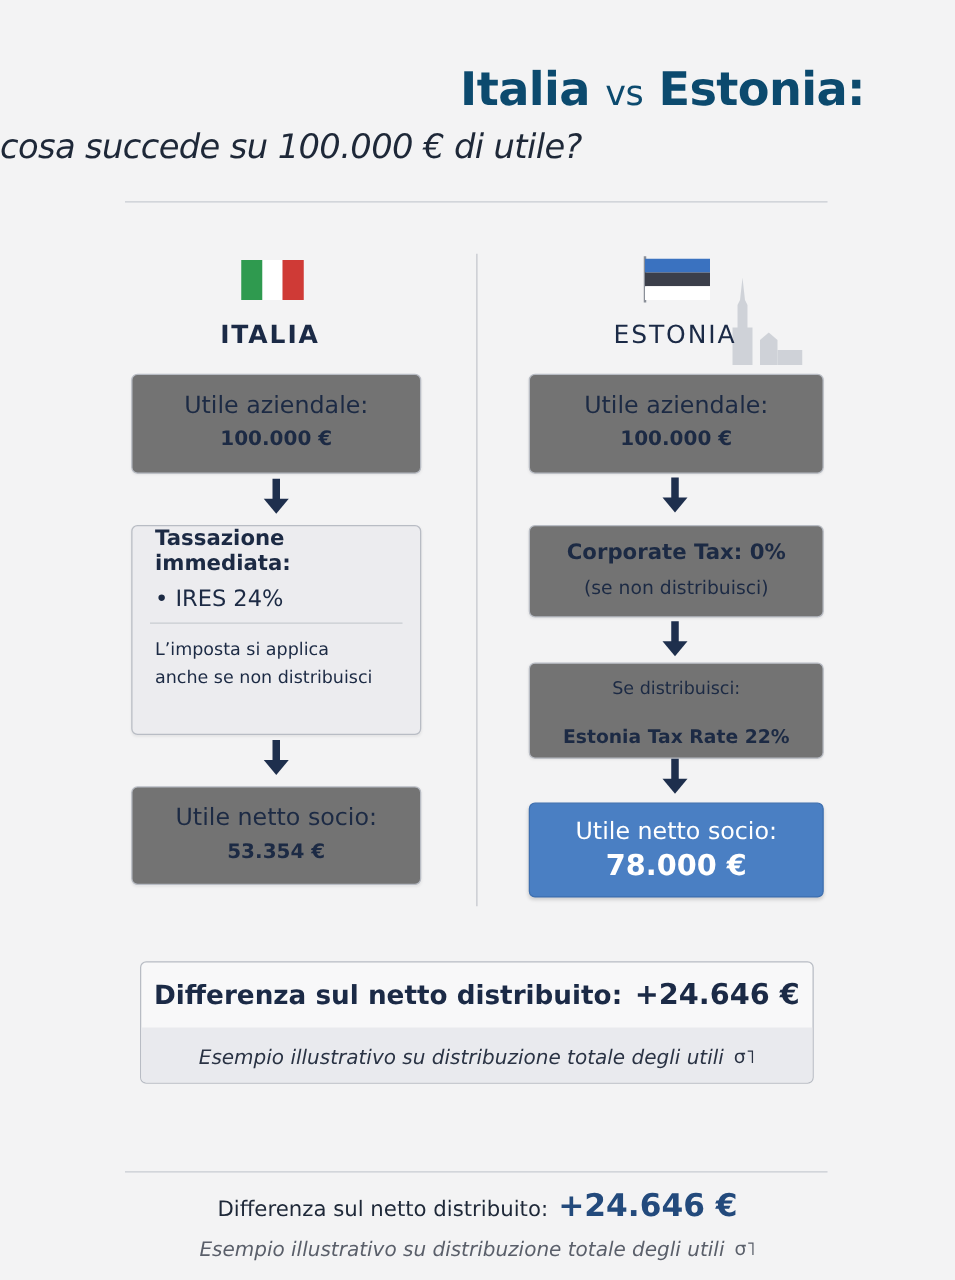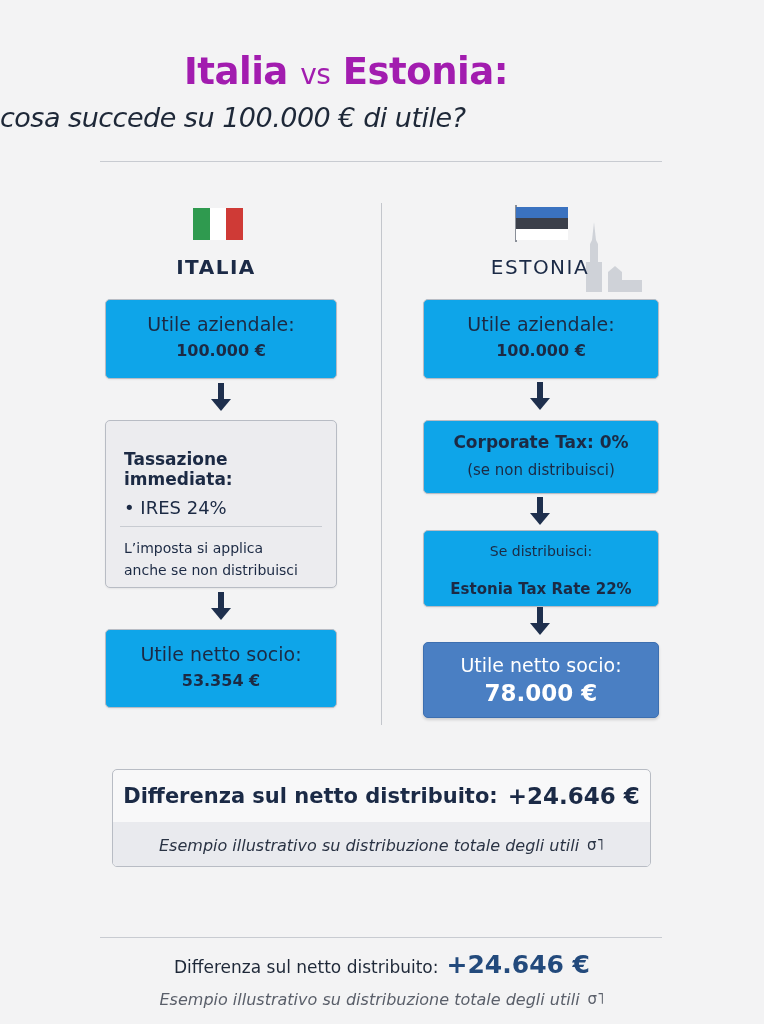--- a/index.html
+++ b/index.html
@@ -6,21 +6,21 @@
   html, body { width: 764px; height: 1024px; }
   body {
     background: #f3f3f4;
     font-family: "DejaVu Sans", "Liberation Sans", sans-serif;
     color: #1c2a44;
     position: relative;
     overflow: hidden;
   }
   .title {
     position: absolute; left: 0; top: 50px; width: 692px;
-    text-align: center; font-size: 37px; font-weight: bold; color: #a21caf;
+    text-align: right; font-size: 37px; font-weight: bold; color: #0c4a6e;
     letter-spacing: -0.5px;
   }
   .title .vs { font-weight: normal; font-size: 28px; }
   .subtitle {
     position: absolute; left: 0; top: 102px; width: 764px;
     text-align: left; font-size: 27px; font-style: italic; color: #1e2838;
     font-family: "DejaVu Sans", sans-serif; font-weight: 300; letter-spacing: -0.5px;
   }
   .rule { position: absolute; height: 1px; background: #c8cbd1; }
   .vline { position: absolute; left: 381px; top: 203px; width: 1px; height: 522px; background: #c3c6cc; }
@@ -35,28 +35,28 @@
   .skyline { position: absolute; left: 582px; top: 222px; width: 60px; height: 70px; opacity: 0.35; }
 
   .country {
     position: absolute; top: 255px; width: 240px; text-align: center;
     font-size: 20px; color: #1b2a46; letter-spacing: 1.5px;
   }
   .country.it { left: 96px; font-weight: bold; }
   .country.ee { left: 420px; font-weight: normal; }
 
   .box {
-    position: absolute; background: #0ea5e9; border: 1px solid #b8bcc4; border-radius: 5px;
+    position: absolute; background: #737373; border: 1px solid #b8bcc4; border-radius: 5px;
     text-align: center; color: #1c2a44;
     box-shadow: 0 1px 2px rgba(0,0,0,0.06);
   }
   .box .lbl { font-size: 19px; font-weight: normal; }
   .box .val { font-size: 16px; font-weight: bold; margin-top: 6px; }
 
-  .tax-box { background: #ececef; text-align: left; padding: 28px 18px; }
+  .tax-box { background: #ececef; text-align: left; padding: 0 18px; }
   .tax-box .head { font-size: 17px; font-weight: bold; }
   .tax-box .bullet { font-size: 18px; margin-top: 8px; }
   .tax-box .sep { height: 1px; background: #c8cbd1; margin: 8px -4px 10px -4px; }
   .tax-box .note { font-size: 14px; line-height: 22px; }
 
   .arrow { position: absolute; width: 20px; height: 30px; }
   .arrow .shaft { position: absolute; left: 7px; top: 0; width: 6px; height: 18px; background: #1e2f4d; }
   .arrow .head { position: absolute; left: 0; top: 16px; width: 0; height: 0;
     border-left: 10px solid transparent; border-right: 10px solid transparent; border-top: 12px solid #1e2f4d; }
 

